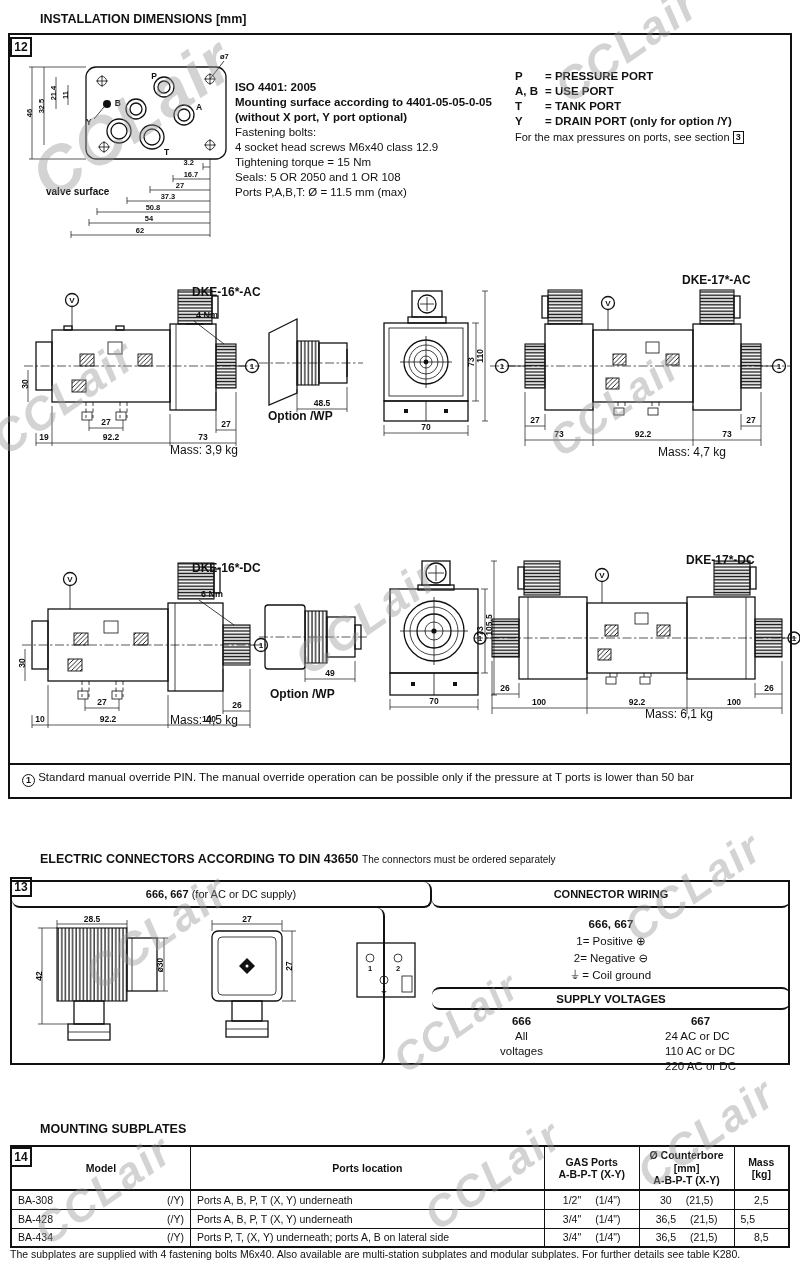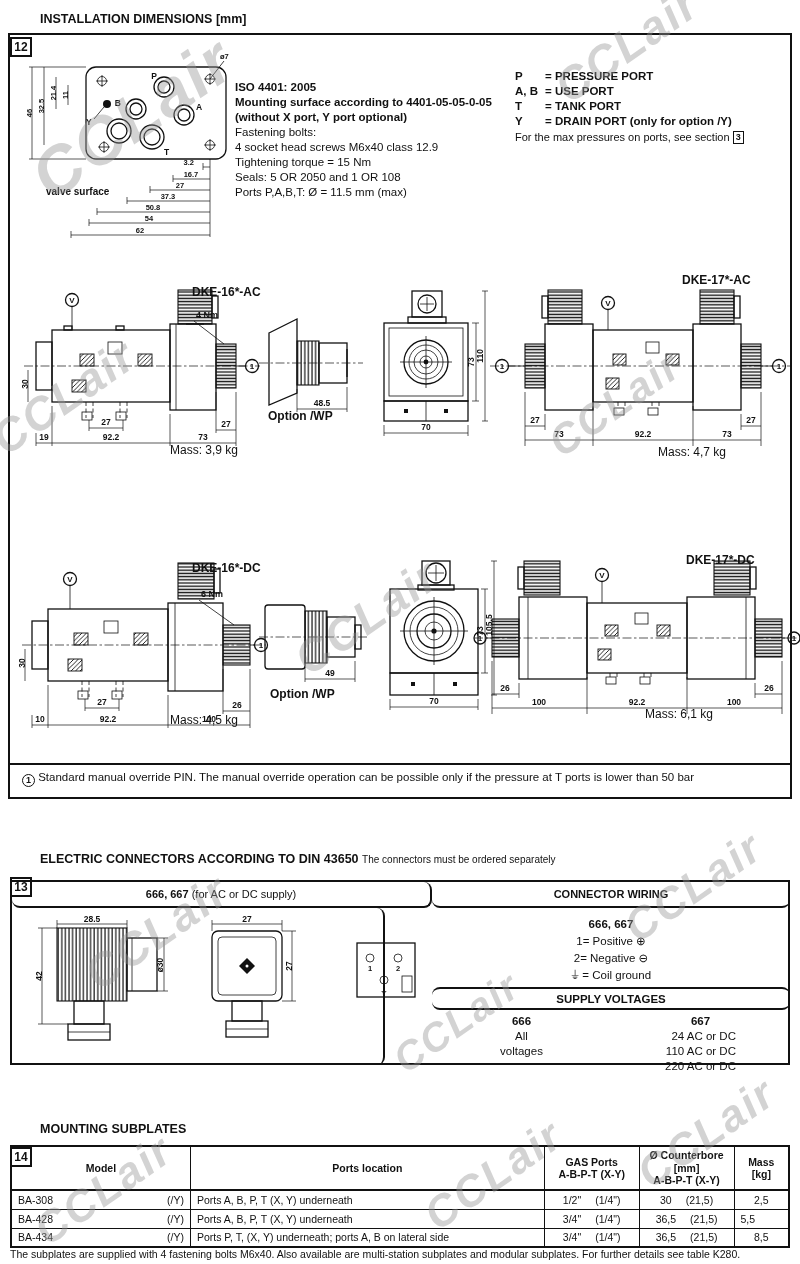--- a/index.html
+++ b/index.html
@@ -52,21 +52,21 @@
             display:flex; align-items:center; justify-content:center; font-size:11px; }
   .t13-hr { left:420px; top:0; width:358px; height:26px; border-bottom:2px solid #111;
             display:flex; align-items:center; justify-content:center; font-weight:bold; font-size:11px;text-align:right; }
   .t13-bl { left:0; top:26px; width:373px; height:157px; border-right:2px solid #111; }
   .t13-wiring { left:420px; top:26px; width:358px; height:79px; text-align:center;
                 font-size:11.5px; line-height:17px; padding-top:8px; }
   .t13-sv { left:420px; top:105px; width:358px; height:23px; border-top:2px solid #111; border-bottom:2px solid #111;
             display:flex; align-items:center; justify-content:center; font-weight:bold; font-size:11.5px; }
   .t13-volt { left:420px; top:128px; width:358px; height:55px; display:flex; font-size:11.5px; }
   .t13-volt > div { flex:1; text-align:center; padding-top:4px; line-height:15px; }
-  .t13-volt .inner { display:inline-block; text-align:right; }
+  .t13-volt .inner { display:inline-block; text-align:left; }
   .t13-volt .ttl { text-align:center; font-weight:bold; }
   
   table.t14 { position:absolute; left:10px; top:1145px; width:780px; border-collapse:collapse; z-index:2; }
   .t14 th, .t14 td { border:1px solid #111; font-size:10.5px; padding:1px 6px; }
   .t14 th { font-weight:bold; text-align:center; line-height:12.5px; height:44px; border-bottom:2px solid #111; }
   .t14 td { height:19px; }
   .t14 .modelcell { display:flex; justify-content:space-between; }
   .t14 .paircell { display:flex; justify-content:center; gap:14px; }
   .t14 { border:2px solid #111; }
   .t14 tr > *:first-child { border-left:2px solid #111; }

